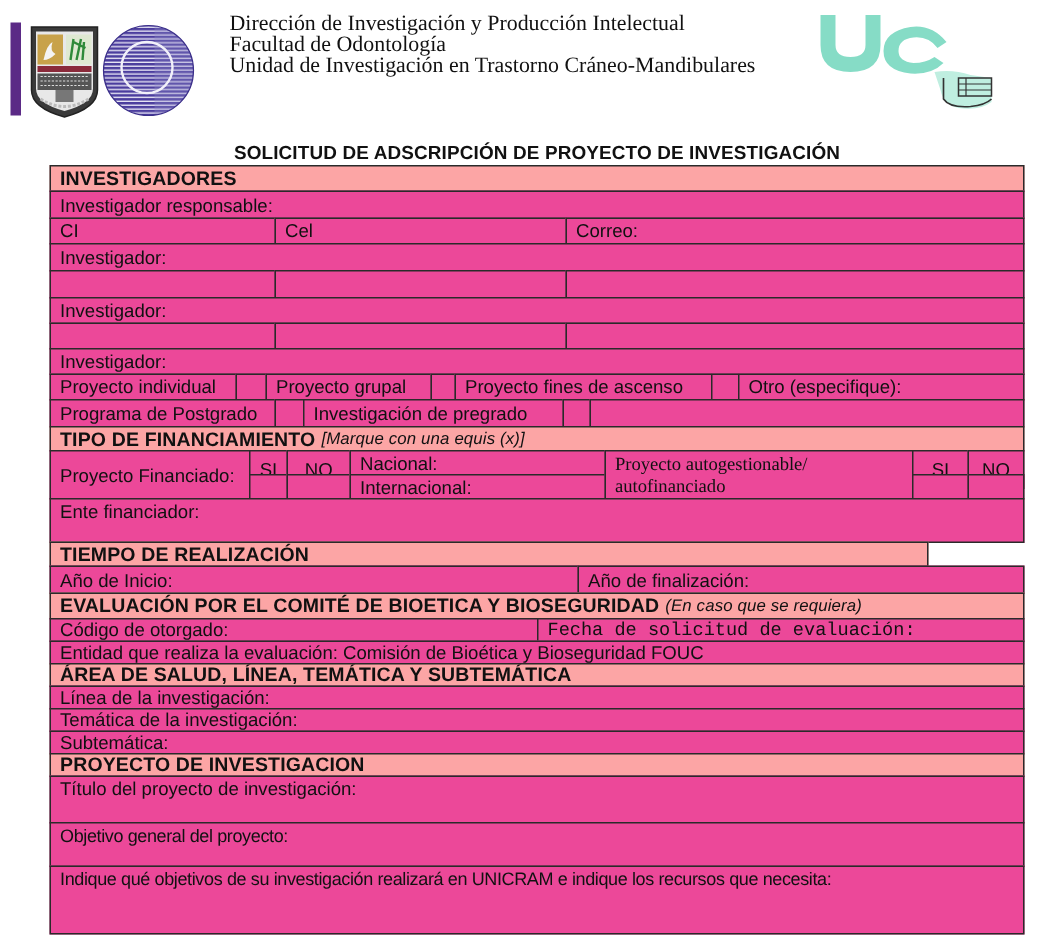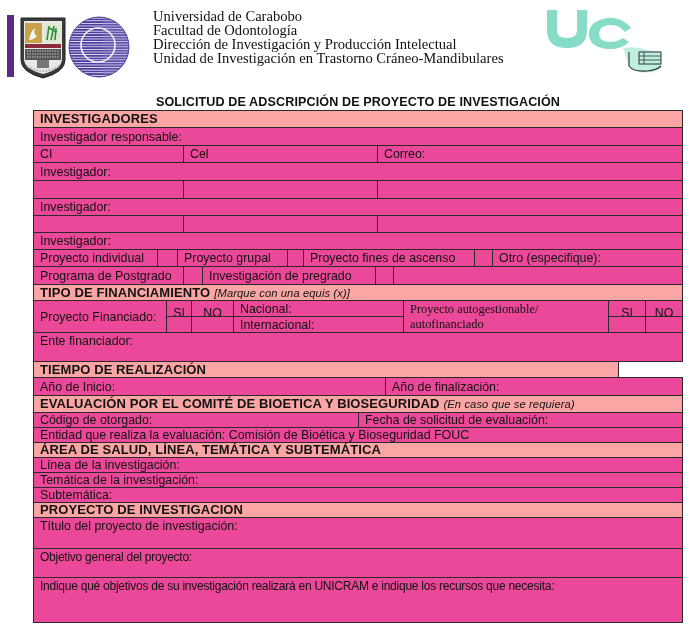--- a/index.html
+++ b/index.html
@@ -59,23 +59,22 @@
 <svg class="abs" style="left:543px;top:8px;" width="128" height="72" viewBox="0 0 128 72">
   <path d="M4 2 H14 V22 Q14 30 24 30 Q34 30 34 22 V2 H44 V22 Q44 40 24 40 Q4 40 4 22 Z" fill="#86dcc6"></path>
   <path d="M88 20 Q78 8 64 10 Q46 13 46 26 Q46 39 64 41 Q78 42 86 34 L80 30 Q74 34 66 34 Q56 33 56 26 Q56 18 66 17 Q76 16 82 24 Z" fill="#86dcc6"></path>
   <path d="M80 40 Q92 38 104 42 L118 44 V60 Q110 66 96 64 Q86 62 84 52 Z" fill="#bfeee0"></path>
   <path d="M86 44 V58 Q90 64 104 63 Q114 62 118 58" stroke="#333" stroke-width="1.1" fill="none"></path>
   <rect x="96" y="44" width="22" height="12" fill="none" stroke="#333" stroke-width="1"></rect>
   <path d="M96 48 h22 M96 52 h22 M101 44 v12" stroke="#333" stroke-width="0.8"></path>
 </svg>
 
 <div class="inst">
-  <div>Universidad de Carabobo</div>
+  <div>Dirección de Investigación y Producción Intelectual</div>
   <div>Facultad de Odontología</div>
-  <div>Dirección de Investigación y Producción Intelectual</div>
   <div>Unidad de Investigación en Trastorno Cráneo-Mandibulares</div>
 </div>
 
 <div class="title">SOLICITUD DE ADSCRIPCIÓN DE PROYECTO DE INVESTIGACIÓN</div>
 
 <div class="cell hdr" style="left:33px;top:110px;width:650px;height:18px;">
   <span>INVESTIGADORES</span>
 </div>
 <div class="cell" style="left:33px;top:127px;width:650px;height:19px;">
   <span>Investigador responsable:</span>
@@ -180,21 +179,21 @@
   <span>Año de finalización:</span>
 </div>
 
 <div class="cell hdr" style="left:33px;top:395px;width:650px;height:18px;">
   <span>EVALUACIÓN POR EL COMITÉ DE BIOETICA Y BIOSEGURIDAD</span>
   <i>(En caso que se requiera)</i>
 </div>
 <div class="cell" style="left:33px;top:412px;width:326px;height:16px;">
   <span>Código de otorgado:</span>
 </div>
-<div class="cell" style="left:358px;top:412px;width:325px;height:16px;">
+<div class="cell" style="left:358px;top:412px;width:325px;height:16px;font-family:Liberation Mono, monospace;">
   <span>Fecha de solicitud de evaluación:</span>
 </div>
 <div class="cell" style="left:33px;top:427px;width:650px;height:16px;">
   <span>Entidad que realiza la evaluación: Comisión de Bioética y Bioseguridad FOUC</span>
 </div>
 
 <div class="cell hdr" style="left:33px;top:442px;width:650px;height:16px;">
   <span>ÁREA DE SALUD, LÍNEA, TEMÁTICA Y SUBTEMÁTICA</span>
 </div>
 <div class="cell" style="left:33px;top:457px;width:650px;height:16px;">

